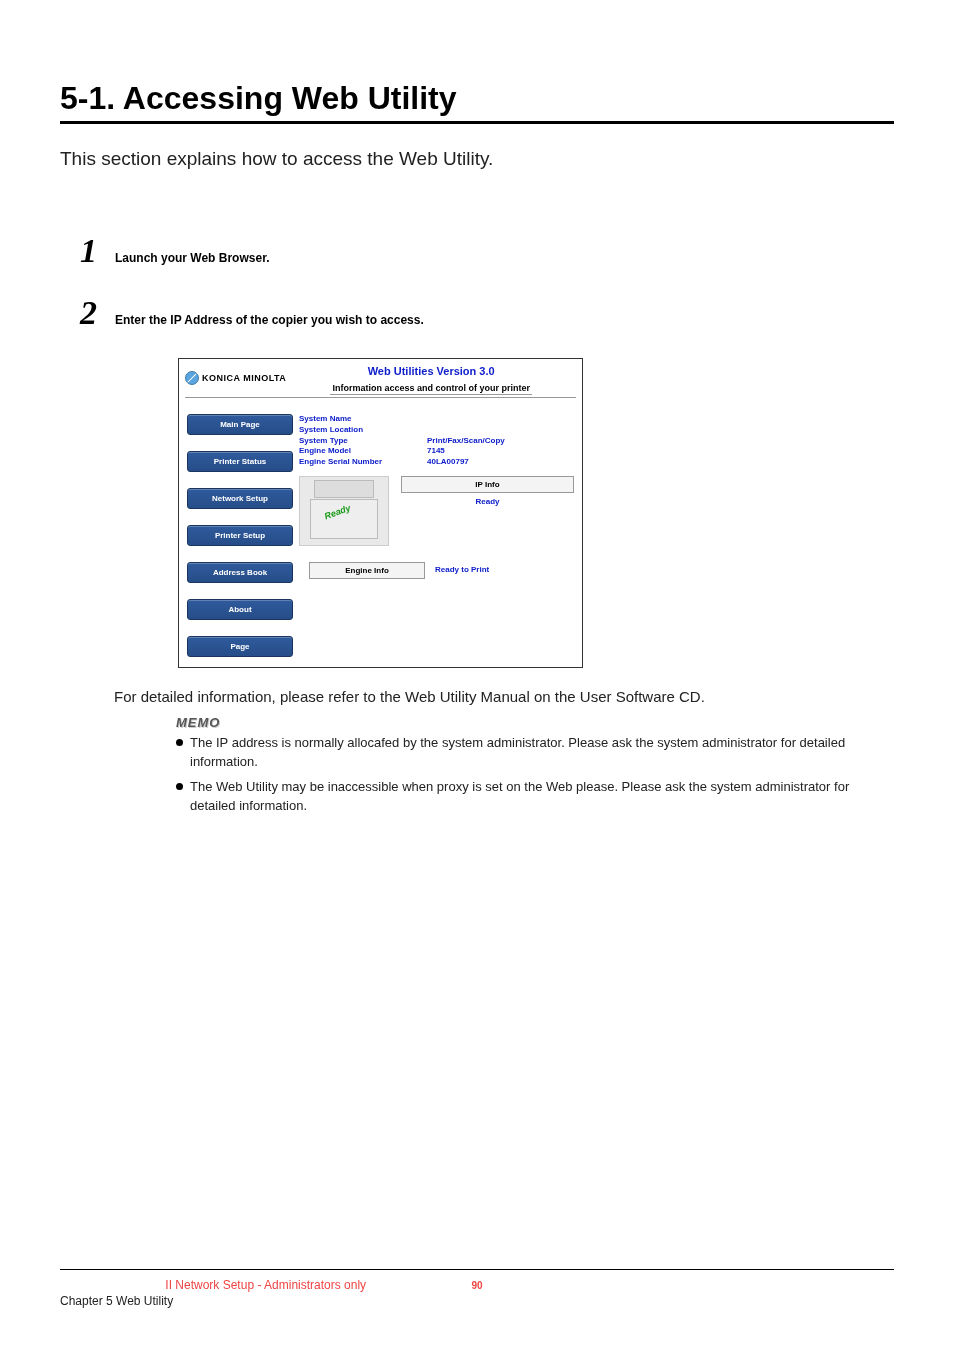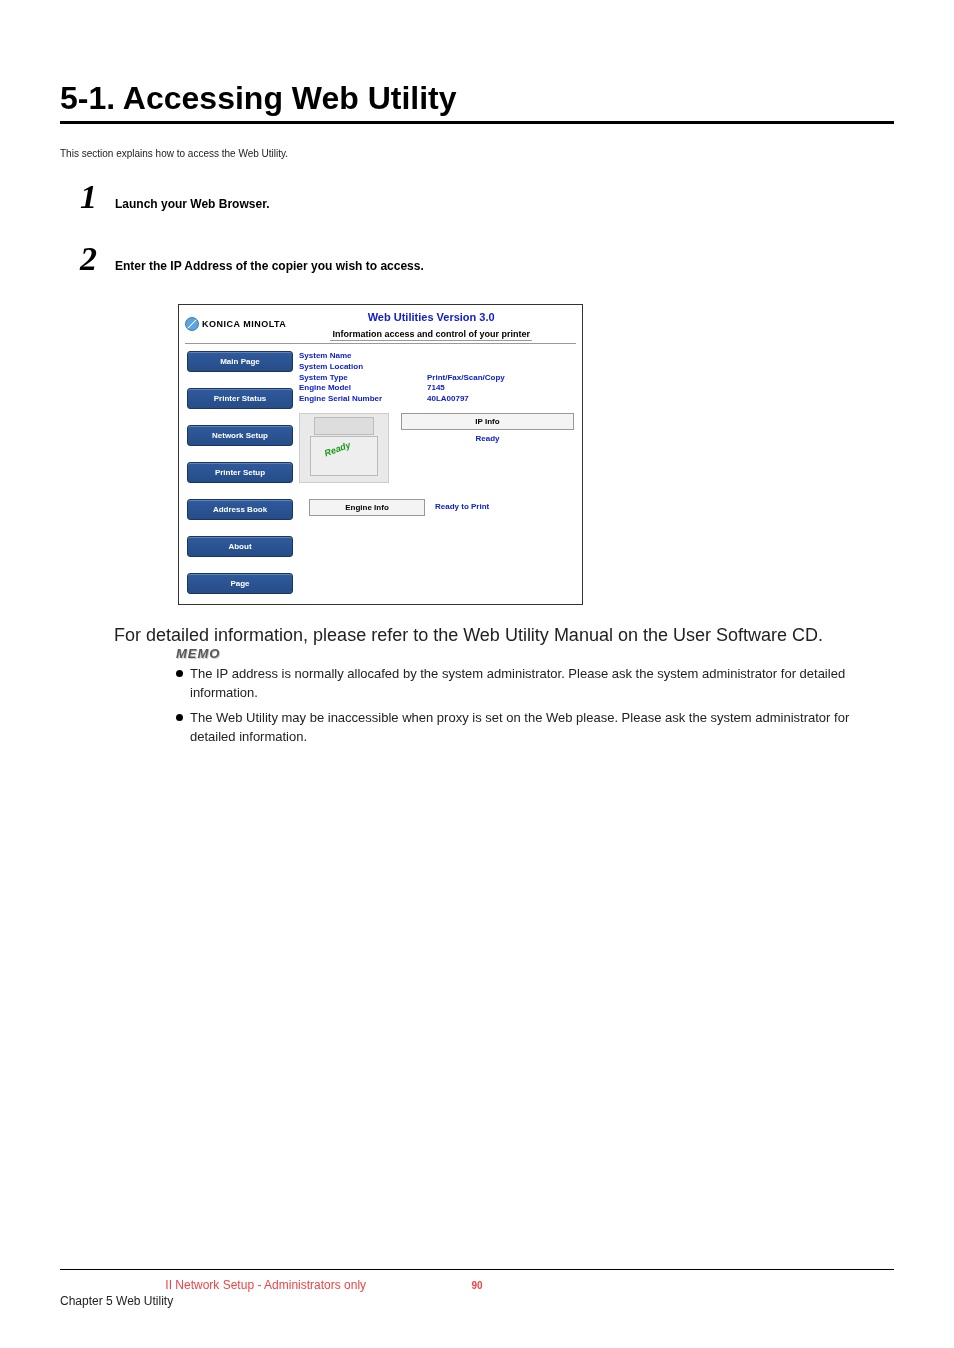--- a/index.html
+++ b/index.html
@@ -16,23 +16,23 @@
       font-weight: bold;
       color: #000;
       margin-bottom: 4px;
     }
     .heading-rule {
       border: none;
       border-top: 3px solid #000;
       margin-bottom: 24px;
     }
     .intro {
-      font-size: 10px;
+      font-size: 19px;
       color: #222;
-      margin-bottom: 21px;
+      margin-bottom: 64px;
     }
     .step {
       display: flex;
       align-items: baseline;
       margin-bottom: 28px;
       margin-left: 20px;
     }
     .step-num {
       font-family: "Times New Roman", serif;
       font-style: italic;
@@ -54,21 +54,21 @@
       width: 405px;
       border: 1px solid #333;
       background: #fff;
       padding: 6px;
     }
     .ss-header {
       display: flex;
       align-items: flex-start;
       border-bottom: 1px solid #999;
       padding-bottom: 2px;
-      margin-bottom: 3px;
+      margin-bottom: 12px;
     }
     .ss-logo {
       display: flex;
       align-items: center;
       font-size: 9px;
       font-weight: bold;
       color: #000;
       letter-spacing: 0.5px;
       padding-top: 6px;
     }
@@ -199,23 +199,24 @@
       width: 116px;
       margin-right: 10px;
     }
     .ss-engine-val {
       font-size: 8px;
       color: #1020cc;
       font-weight: bold;
       padding-top: 3px;
     }
     .detail-line {
-      font-size: 18px;
+      font-size: 15px;
       color: #222;
       margin-left: 54px;
+      margin-bottom: 10px;
     }
     .memo-wrap { margin-left: 116px; }
     .memo-label {
       font-size: 13px;
       font-weight: bold;
       font-style: italic;
       color: #555;
       letter-spacing: 1px;
       text-shadow: 1px 1px 0 #ccc;
       margin-bottom: 4px;

